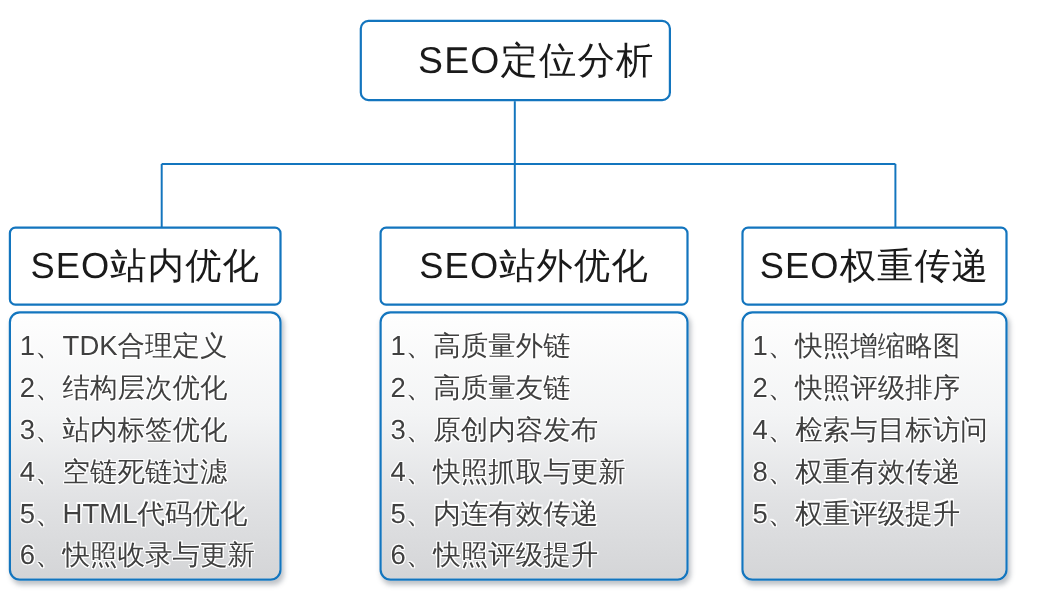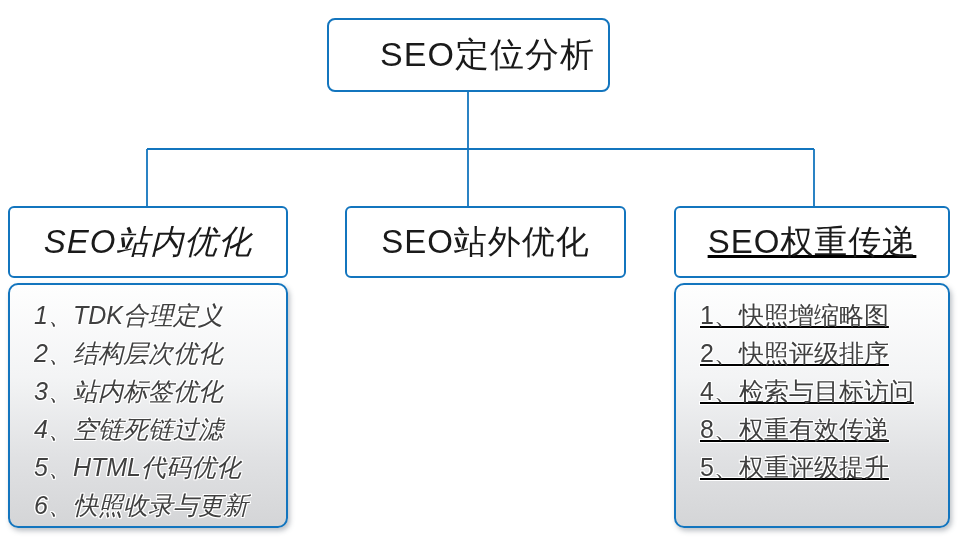--- a/index.html
+++ b/index.html
@@ -41,23 +41,23 @@
     justify-content: center;
     font-size: 34px;
     letter-spacing: 1px;
     color: var(--header-text, #1a1a1a);
     padding-left: 38px;
   }
   .col {
     position: absolute;
     top: 206px;
   }
-  .col1 { left: 8px;   width: 280px; font-style: italic; }
+  .col1 { left: 8px;   width: 248px; }
   .col2 { left: 345px; width: 281px; }
-  .col3 { left: 674px; width: 276px; text-decoration: underline; }
+  .col3 { left: 674px; width: 242px; }
   .head {
     box-sizing: border-box;
     height: 72px;
     background: #ffffff;
     border: 2px solid var(--line, #1375be);
     border-radius: 6px;
     display: flex;
     align-items: center;
     justify-content: center;
     font-size: 33px;
@@ -65,21 +65,21 @@
     color: var(--header-text, #1a1a1a);
   }
   .list {
     box-sizing: border-box;
     margin-top: 5px;
     height: 245px;
     border: 2px solid var(--line, #1375be);
     border-radius: 10px;
     background: linear-gradient(180deg, #fefefe 0%, #f3f4f5 38%, #e0e1e3 72%, #d4d5d7 100%);
     box-shadow: 2px 3px 5px rgba(110, 120, 130, 0.45);
-    padding: 11px 8px 0 24px;
+    padding: 11px 8px 0 8px;
   }
   .li {
     font-size: 25px;
     line-height: 38px;
     white-space: nowrap;
     color: var(--list-text, #404040);
     text-shadow:
       -1px -1px 0 #ffffff, 0 -1px 0 #ffffff, 1px -1px 0 #ffffff,
       -1px  0   0 #ffffff,                   1px  0   0 #ffffff,
       -1px  1px 0 #ffffff, 0  1px 0 #ffffff, 1px  1px 0 #ffffff;
@@ -107,20 +107,28 @@
       <div class="li">2、结构层次优化</div>
       <div class="li">3、站内标签优化</div>
       <div class="li">4、空链死链过滤</div>
       <div class="li">5、HTML代码优化</div>
       <div class="li">6、快照收录与更新</div>
     </div>
   </div>
 
   <div class="col col2">
     <div class="head">SEO站外优化</div>
+    <div class="list">
+      <div class="li">1、高质量外链</div>
+      <div class="li">2、高质量友链</div>
+      <div class="li">3、原创内容发布</div>
+      <div class="li">4、快照抓取与更新</div>
+      <div class="li">5、内连有效传递</div>
+      <div class="li">6、快照评级提升</div>
+    </div>
   </div>
 
   <div class="col col3">
     <div class="head">SEO权重传递</div>
     <div class="list">
       <div class="li">1、快照增缩略图</div>
       <div class="li">2、快照评级排序</div>
       <div class="li">4、检索与目标访问</div>
       <div class="li">8、权重有效传递</div>
       <div class="li">5、权重评级提升</div>

